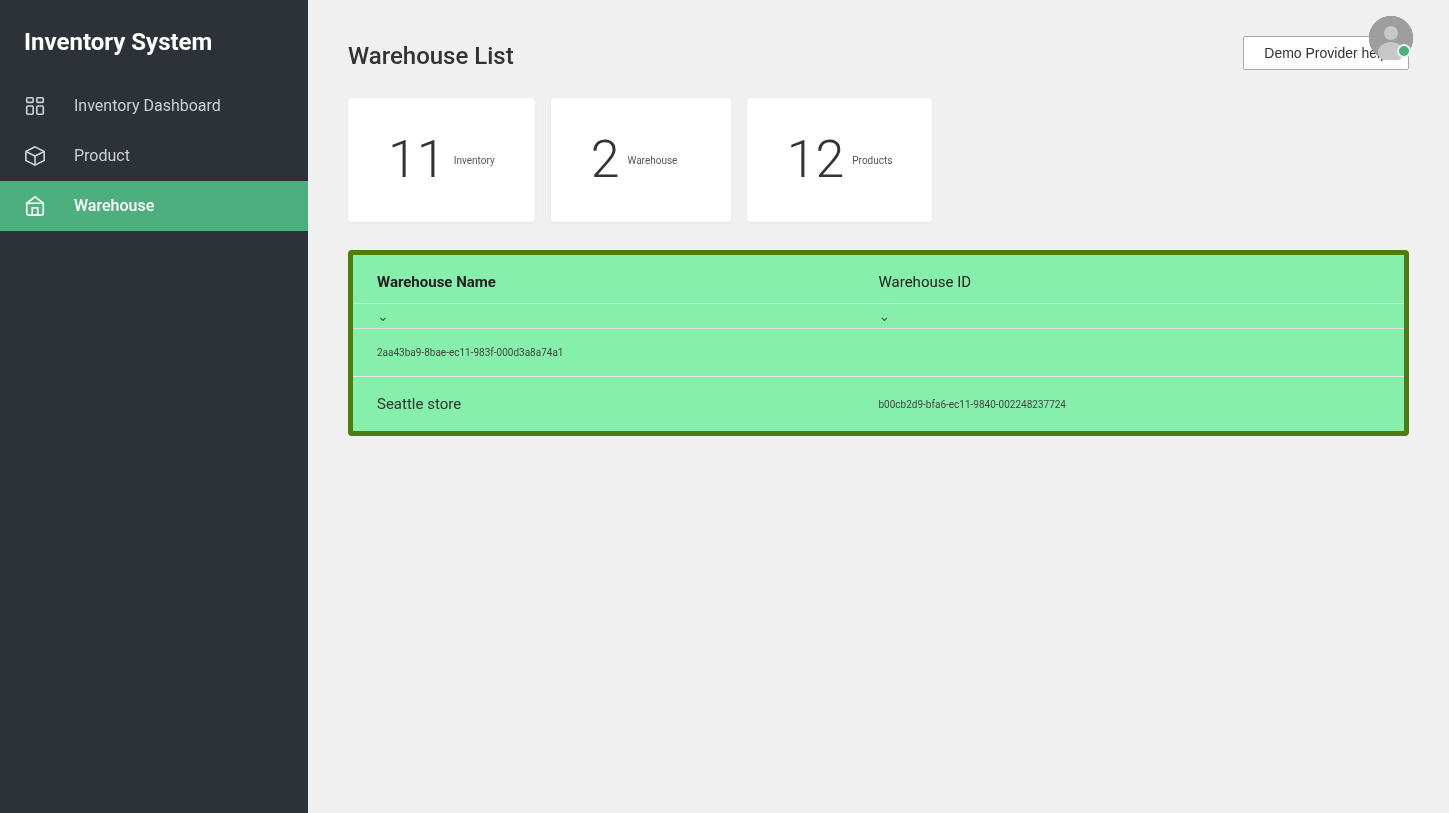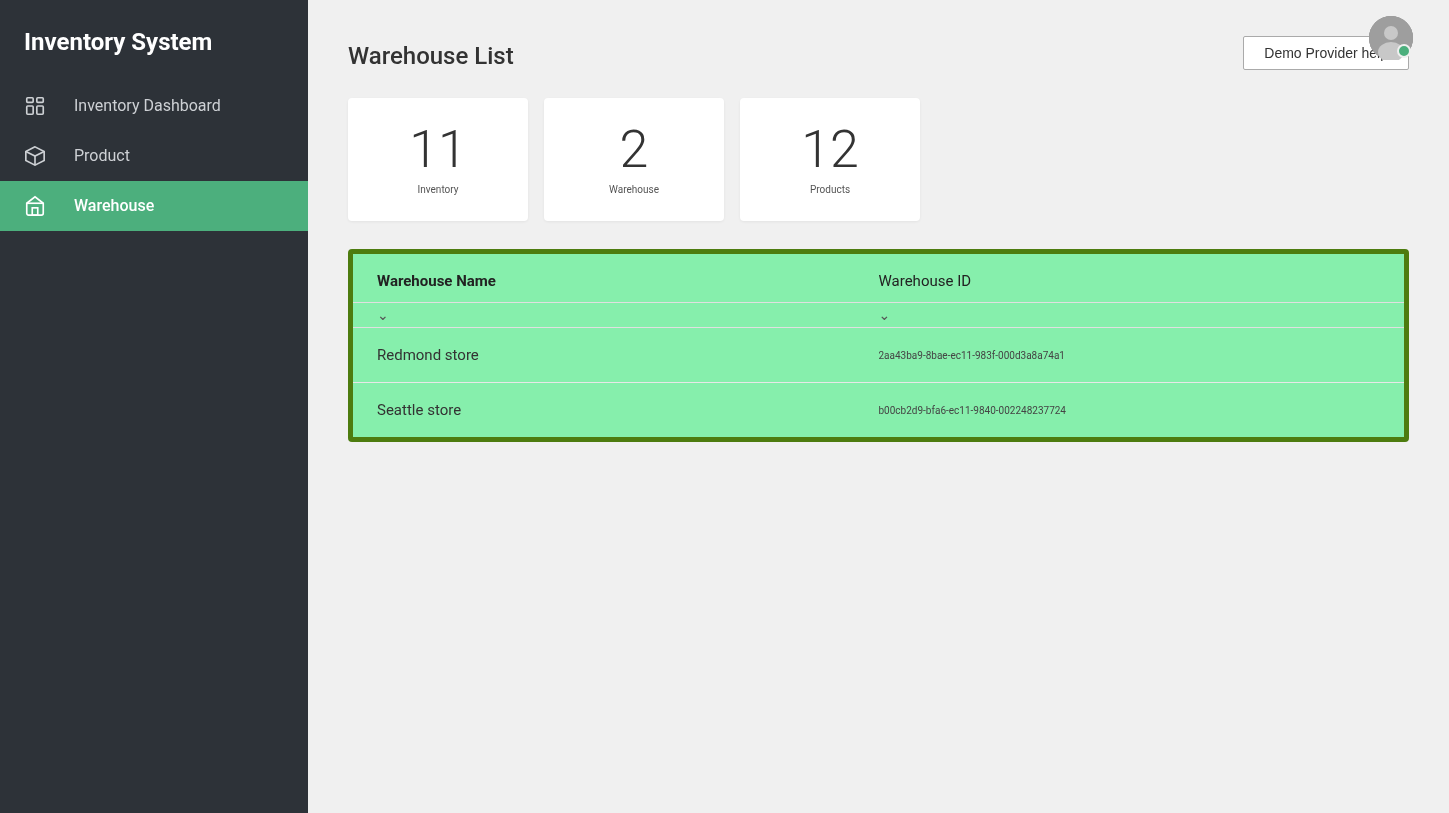--- a/index.html
+++ b/index.html
@@ -94,24 +94,24 @@
 
     
     .stats-row {
       display: flex;
       gap: 16px;
       margin-bottom: 28px;
     }
     .stat-card {
       background: #fff;
       border-radius: 4px;
-      padding: 26px 40px;
+      padding: 36px 40px;
       min-width: 180px;
       display: flex;
-      flex-direction: column;
+      flex-direction: row;
       align-items: center;
       gap: 8px;
       box-shadow: 0 1px 3px rgba(0,0,0,0.06);
     }
     .stat-number {
       font-size: 52px;
       font-weight: 300;
       color: #333;
       line-height: 1;
     }
@@ -314,21 +314,20 @@
     <div class="table-sort-row">
       <div class="sort-col-name">
         <span class="sort-chevron">⌄</span>
       </div>
       <div class="sort-col-id">
         <span class="sort-chevron">⌄</span>
       </div>
     </div>
 
     <div class="table-data-row">
-      <div class="table-cell-name">Redmond store</div>
       <div class="table-cell-id">2aa43ba9-8bae-ec11-983f-000d3a8a74a1</div>
     </div>
 
     <div class="table-data-row">
       <div class="table-cell-name">Seattle store</div>
       <div class="table-cell-id">b00cb2d9-bfa6-ec11-9840-002248237724</div>
     </div>
 
   </div>
 

